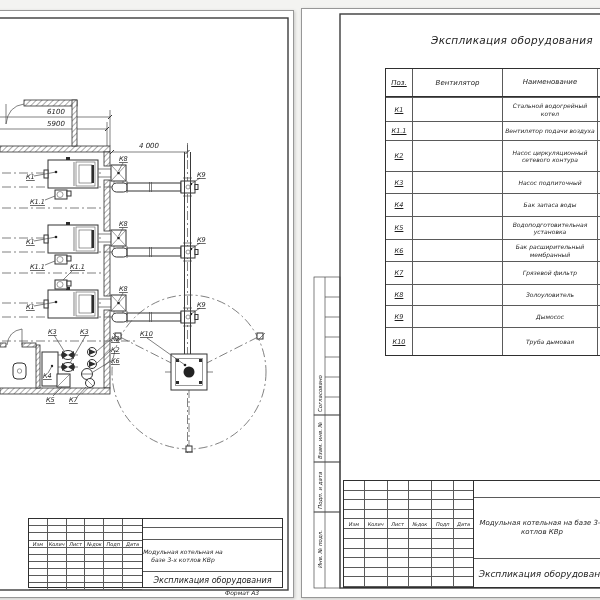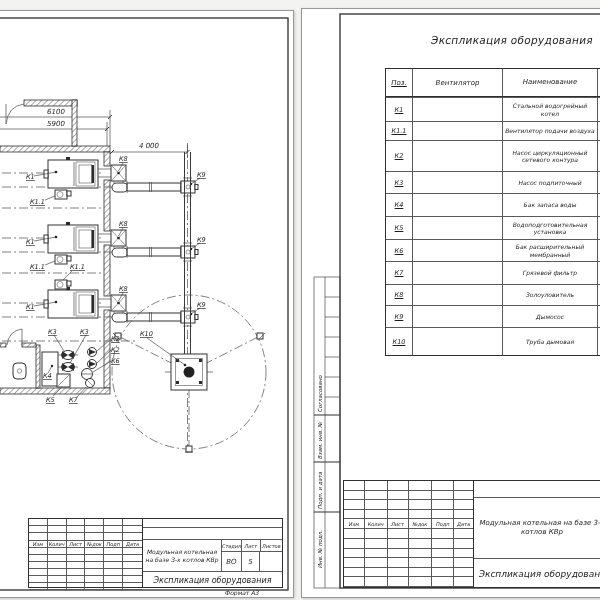--- a/index.html
+++ b/index.html
@@ -532,32 +532,20 @@
           <div class="gc" style="width: 19px;"></div>
           <div class="gc" style="width: 19px;"></div>
           <div class="gc" style="width: 19px;"></div>
           <div class="gc" style="width: 19px;"></div>
         </div>
       </div>
     <div class="zone tbl-a"></div>
     <div class="zone tbl-b"></div>
     <div class="zone tbl-main">
       <div class="ctext tbl-proj">Модульная котельная на базе 3-х котлов КВр</div>
-      <div class="sb">
-        <div class="sbh">
-          <div class="sbc w1">Стадия</div>
-          <div class="sbc w2">Лист</div>
-          <div class="sbc w3">Листов</div>
-        </div>
-        <div class="sbv">
-          <div class="sbc w1">ВО</div>
-          <div class="sbc w2">5</div>
-          <div class="sbc w3"></div>
-        </div>
-      </div>
     </div>
     <div class="zone ctext tbl-doc">Экспликация оборудования</div>
   </div>
   <div class="format-label">Формат А3</div>
 
   <div class="tb" id="tb-right">
     <div class="grid" id="rev-right">
         <div class="gr" style="height: 9.6px;">
           <div class="gc" style="width: 21px;"></div>
           <div class="gc" style="width: 23px;"></div>

